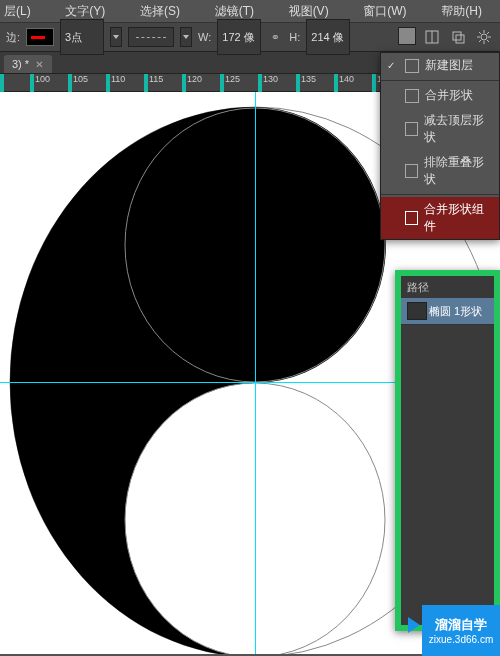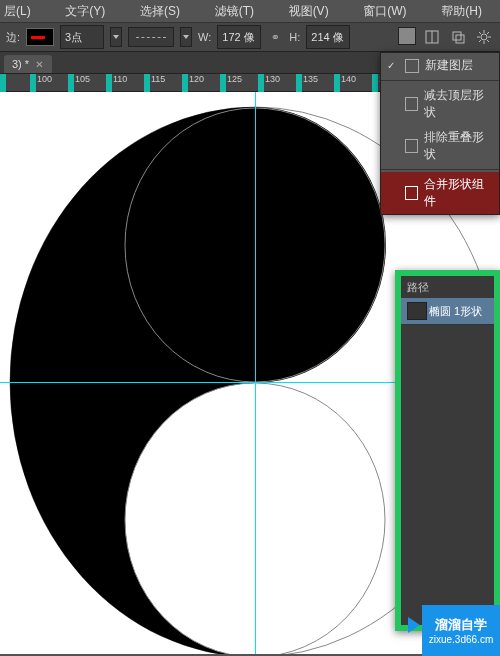--- a/index.html
+++ b/index.html
@@ -5,36 +5,36 @@
   * { box-sizing: border-box; margin: 0; padding: 0; font-family: sans-serif; }
   body { background: #535353; width: 500px; height: 656px; overflow: hidden; position: relative; }
   
   .menubar { background: #535353; height: 22px; display: flex; align-items: center; padding: 0 4px; font-size: 12px; color: #ddd; justify-content: space-between; }
   .menubar span { margin-right: 14px; cursor: pointer; }
   
   .optbar { background: #454545; height: 30px; display: flex; align-items: center; padding: 0 6px; font-size: 11px; color: #ccc; border-top: 1px solid #333; border-bottom: 1px solid #222; gap: 6px; }
   .optlabel { color: #ccc; }
   .swatch { width: 28px; height: 18px; background: #000; border: 1px solid #666; display: flex; align-items: center; }
   .swatch::before { content:""; width: 14px; height: 3px; background: #ff0000; margin-left: 4px; }
-  .numbox { background: #3a3a3a; border: 1px solid #222; height: 24px; padding: 0 4px; display: flex; align-items: center; min-width: 44px; color: #ddd; }
+  .numbox { background: #3a3a3a; border: 1px solid #222; height: 36px; padding: 0 4px; display: flex; align-items: center; min-width: 44px; color: #ddd; }
   .dropdown-arrow { width: 12px; height: 20px; background: #3a3a3a; border: 1px solid #222; display: flex; align-items: center; justify-content: center; }
   .dropdown-arrow::after { content:""; border-left: 3px solid transparent; border-right: 3px solid transparent; border-top: 4px solid #bbb; }
   .dashbox { width: 46px; height: 20px; background: #3a3a3a; border: 1px solid #222; display: flex; align-items: center; justify-content: center; }
   .dashbox::before { content:""; width: 30px; border-top: 1px dashed #aaa; }
   .linkicon { width: 16px; height: 16px; color: #aaa; font-size: 11px; display: flex; align-items: center; justify-content: center; }
   .iconbtn { width: 20px; height: 20px; display: flex; align-items: center; justify-content: center; color: #bbb; }
   .right-icons { margin-left: auto; display: flex; gap: 6px; }
   .square-swatch { width: 18px; height: 18px; background: #888; border: 1px solid #222; }
   
   .tabbar { background: #3a3a3a; height: 22px; display: flex; align-items: flex-end; padding: 0 4px; border-bottom: 1px solid #222; }
   .doctab { background: #535353; color: #ddd; font-size: 11px; padding: 3px 8px; display: flex; align-items: center; gap: 6px; border-top-left-radius: 3px; border-top-right-radius: 3px; }
   .doctab .close { color: #aaa; font-size: 10px; }
   
   .ruler-h { height: 18px; background: #444; position: relative; font-size: 9px; color: #ccc; border-bottom: 1px solid #222; }
-  .ruler-h .tick { position: absolute; top: 0; height: 18px; border-left: 6px solid #14b8a6; padding-left: 1px; line-height: 10px; }
+  .ruler-h .tick { position: absolute; top: 0; height: 18px; border-left: 4px solid #14b8a6; padding-left: 1px; line-height: 10px; }
   
   .canvas-area { position: relative; background: #fff; height: 562px; overflow: hidden; }
   .guide-h { position: absolute; left: 0; right: 0; height: 1px; background: #00e0ff; }
   .guide-v { position: absolute; top: 0; bottom: 0; width: 1px; background: #00e0ff; }
   
   
   .context-menu { position: absolute; right: 0; top: 52px; background: #535353; border: 1px solid #222; width: 120px; font-size: 12px; box-shadow: 0 2px 8px rgba(0,0,0,0.5); }
   .context-menu .item { display: flex; align-items: center; padding: 4px 6px; color: #ddd; gap: 6px; cursor: pointer; }
   .context-menu .item.sel { background: #7f1d1d; color: #fff; }
   .context-menu .sep { height: 1px; background: #333; margin: 2px 0; }
@@ -147,20 +147,25 @@
 <div class="context-menu">
   <div class="item">
     <span class="check">✓</span>
     <span class="ic"></span>
     <span>新建图层</span>
   </div>
   <div class="sep"></div>
   <div class="item">
     <span class="check"></span>
     <span class="ic"></span>
+    <span>合并形状</span>
+  </div>
+  <div class="item">
+    <span class="check"></span>
+    <span class="ic"></span>
     <span>减去顶层形状</span>
   </div>
   <div class="item">
     <span class="check"></span>
     <span class="ic"></span>
     <span>排除重叠形状</span>
   </div>
   <div class="sep"></div>
   <div class="item sel">
     <span class="check"></span>

